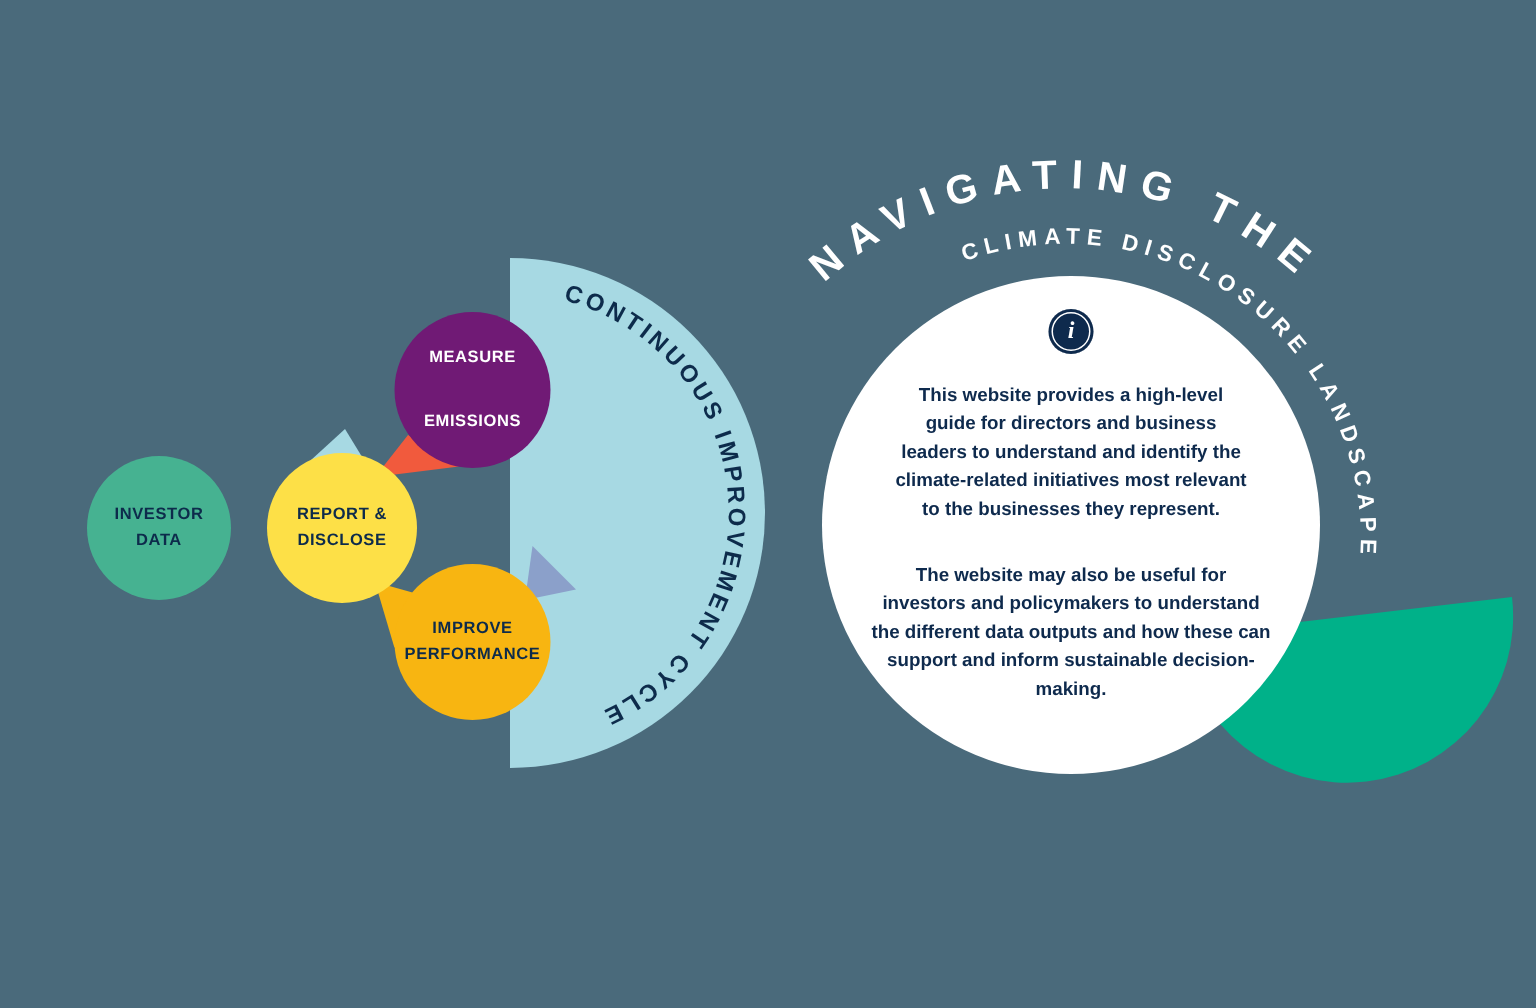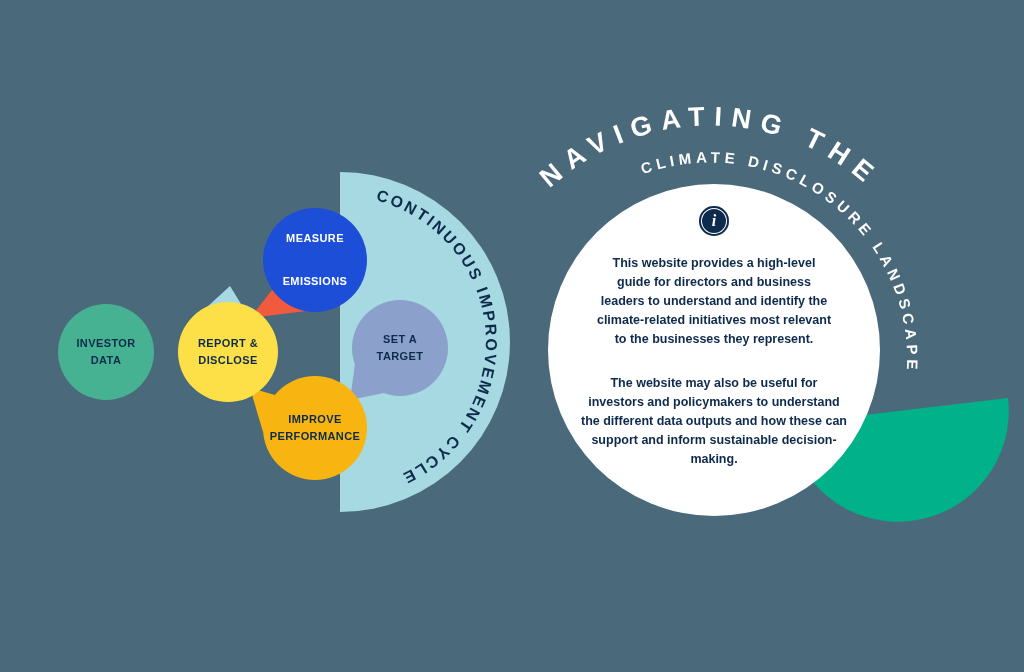--- a/index.html
+++ b/index.html
@@ -20,21 +20,21 @@
   
   .bubble{
     position:absolute;border-radius:50%;
     display:flex;flex-direction:column;align-items:center;justify-content:center;
     text-align:center;
     font-weight:700;font-size:11px;line-height:17px;letter-spacing:.4px;
     color:#0d2b4b;text-transform:uppercase;
   }
   .bubble-investor{left:58px;top:304px;width:96px;height:96px;background:#46b291;}
   .bubble-report{left:178px;top:302px;width:100px;height:100px;background:#fde047;}
-  .bubble-measure{left:263px;top:208px;width:104px;height:104px;background:#1d4ed8;color:#ffffff;gap:26px;}
+  .bubble-measure{left:263px;top:208px;width:104px;height:104px;background:#701a75;color:#ffffff;gap:26px;}
   .bubble-target{left:352px;top:300px;width:96px;height:96px;background:#8ba0ca;}
   .bubble-improve{left:263px;top:376px;width:104px;height:104px;background:#f8b511;}
 
   
   .info-circle{
     position:absolute;left:548px;top:184px;width:332px;height:332px;
     background:#ffffff;border-radius:50%;
     display:flex;flex-direction:column;align-items:center;
   }
   .info-icon{
@@ -92,24 +92,20 @@
   <div class="bubble bubble-report">
     <span>REPORT &amp;</span>
     <span>DISCLOSE</span>
   </div>
 
   <div class="bubble bubble-measure">
     <span>MEASURE</span>
     <span>EMISSIONS</span>
   </div>
 
-  <div class="bubble bubble-target">
-    <span>SET A</span>
-    <span>TARGET</span>
-  </div>
 
   <div class="bubble bubble-improve">
     <span>IMPROVE</span>
     <span>PERFORMANCE</span>
   </div>
 
   <div class="info-circle">
     <div class="info-icon">
       <span>i</span>
     </div>

